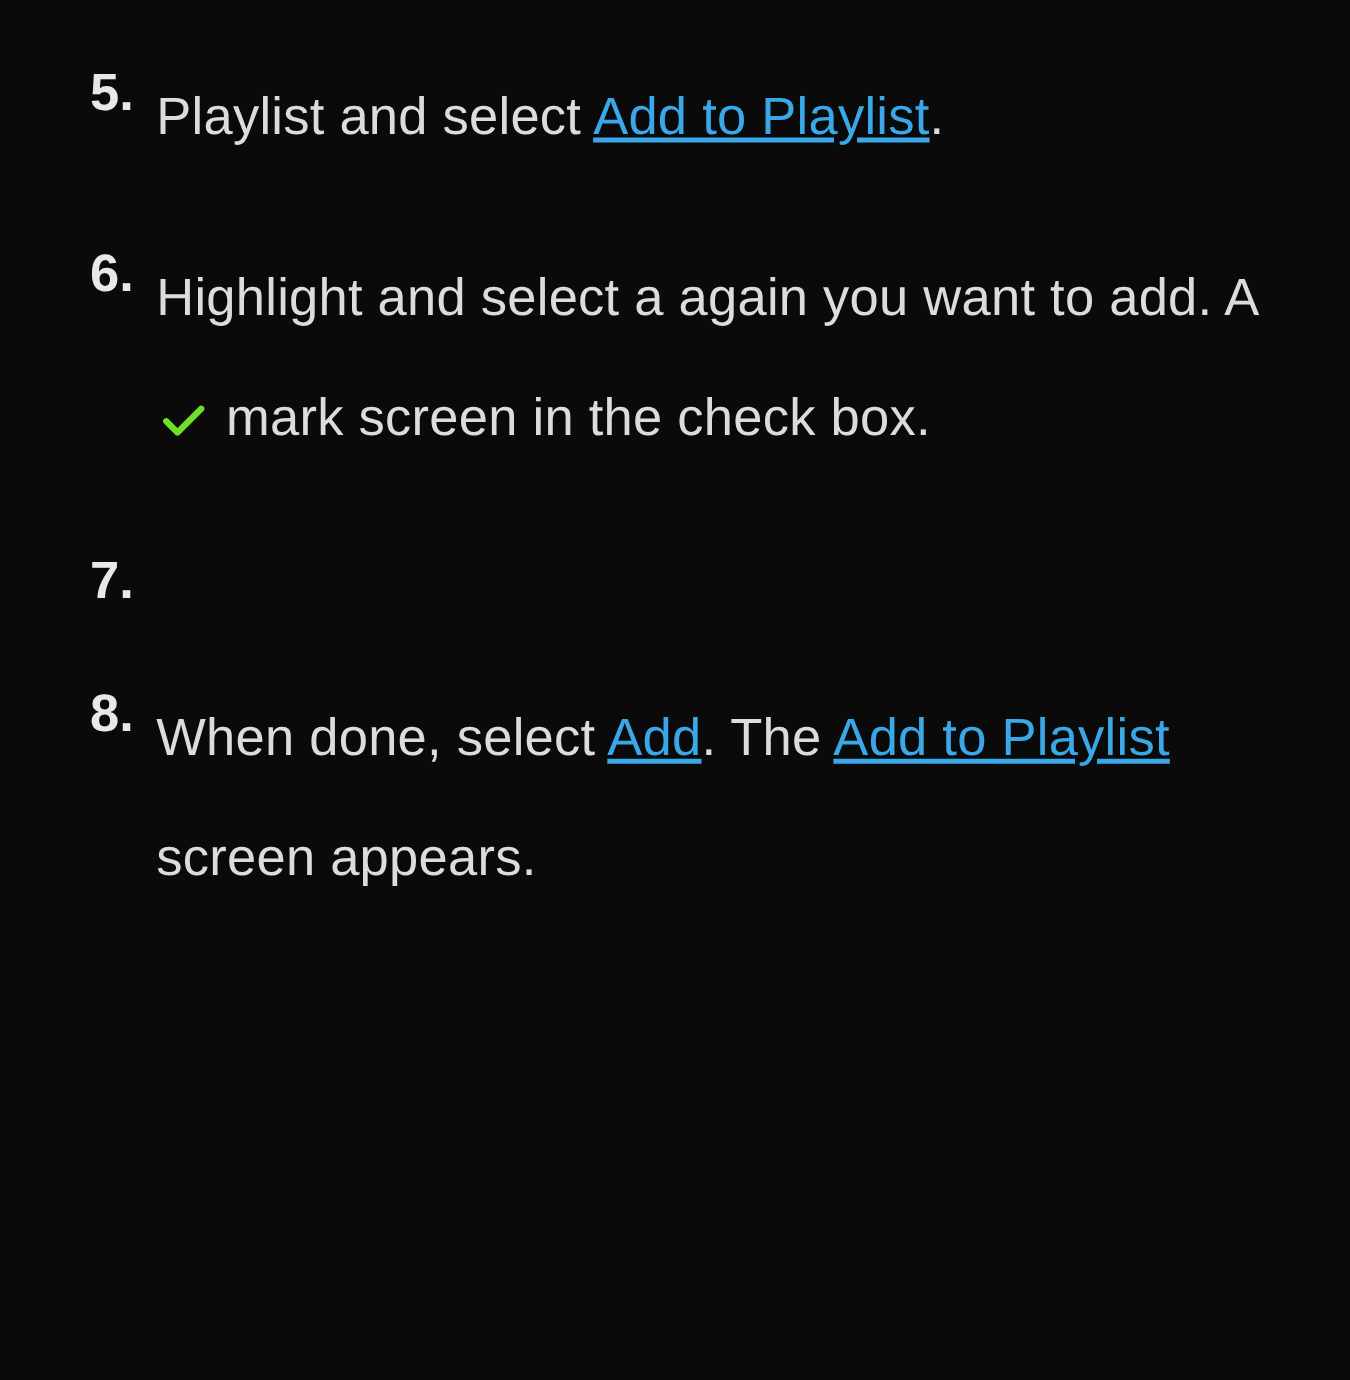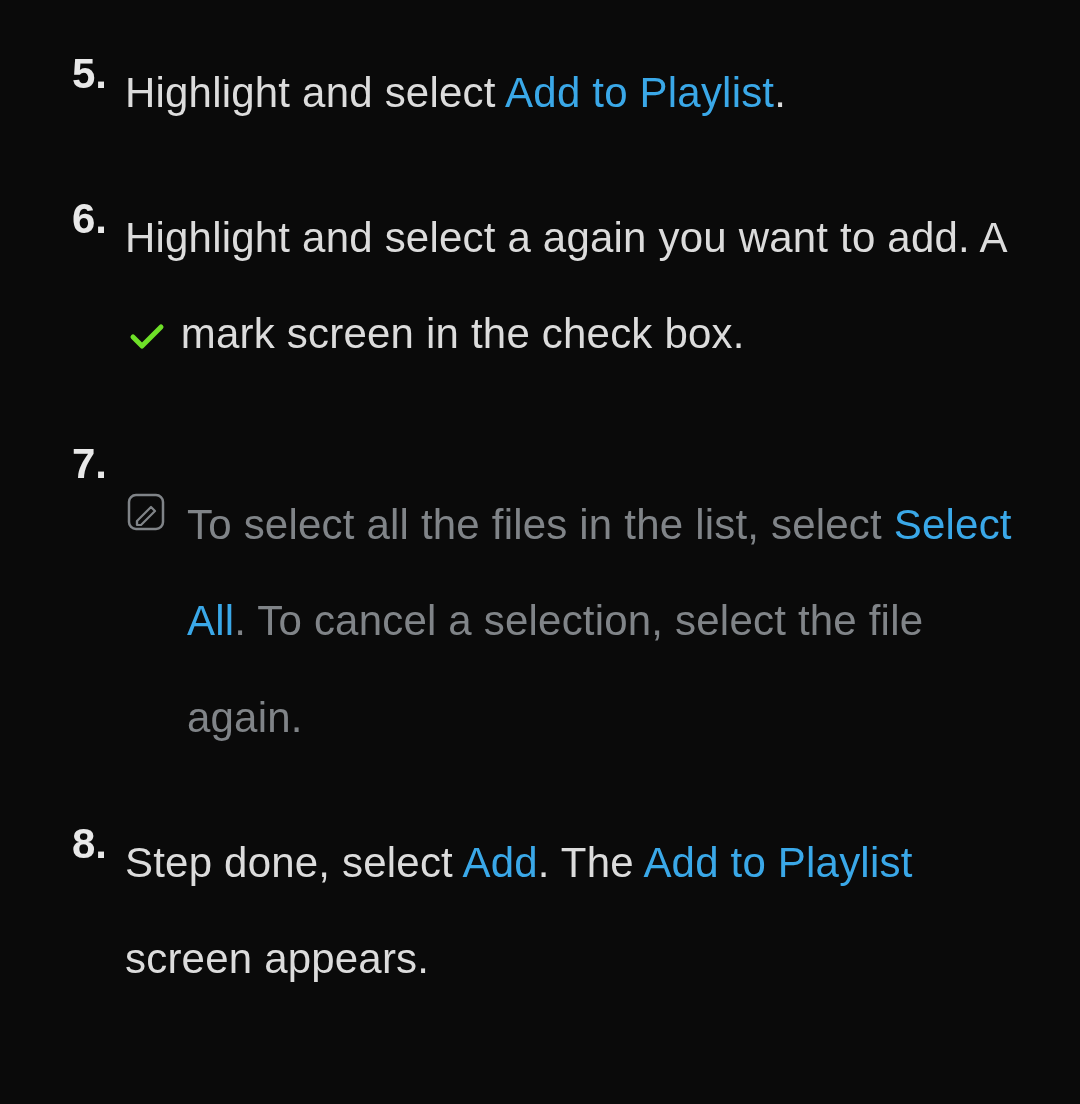--- a/index.html
+++ b/index.html
@@ -25,21 +25,21 @@
       color: #e8e8e8;
       line-height: 1.4;
     }
     .body {
       flex: 1;
       font-size: 42px;
       color: #dcdcdc;
       line-height: 2.3;
       letter-spacing: 0.2px;
     }
-    .accent { color: #3aa8e8; }
+    .accent { color: #3aa8e8; text-decoration: underline; }
     .check-icon {
       display: inline-block;
       vertical-align: -4px;
       margin: 0 4px;
     }
     .note {
       display: flex;
       margin-top: 42px;
       margin-bottom: 0;
     }
@@ -59,49 +59,37 @@
     }
     .note-body .accent { color: #3aa8e8; }
     .last { margin-bottom: 0; }
   </style>
 </head>
 <body>
 
 <div class="step">
   <div class="number">5.</div>
   <div class="body">
-    <span>Highlight and select </span><span class="accent">Add to Playlist</span><span>.</span>
+    <span>Playlist and select </span><span class="accent">Add to Playlist</span><span>.</span>
   </div>
 </div>
 
 <div class="step">
   <div class="number">6.</div>
   <div class="body">
     <span>Highlight and select a again you want to add. A </span><span class="check-icon"><svg width="36" height="30" viewBox="0 0 36 30">
           <path d="M4 15 L13 24 L32 5" stroke="#6ee028" stroke-width="5" fill="none" stroke-linecap="round" stroke-linejoin="round"></path>
         </svg></span><span> mark screen in the check box.</span>
   </div>
 </div>
 
 <div class="step">
   <div class="number">7.</div>
   <div class="body">
-    <div class="note">
-      <div class="note-icon">
-        <svg width="42" height="42" viewBox="0 0 42 42">
-          <rect x="4" y="4" width="34" height="34" rx="7" ry="7" fill="none" stroke="#808488" stroke-width="2.5"></rect>
-          <path d="M12 30 L26 16 L30 20 L16 34 L12 34 Z" fill="none" stroke="#808488" stroke-width="2.2" stroke-linejoin="round"></path>
-          <line x1="12" y1="30" x2="12" y2="34" stroke="#808488" stroke-width="2.2"></line>
-        </svg>
-      </div>
-      <div class="note-body">
-        <span>To select all the files in the list, select </span><span class="accent">Select All</span><span>. To cancel a selection, select the file again.</span>
-      </div>
-    </div>
   </div>
 </div>
 
 <div class="step last">
   <div class="number">8.</div>
   <div class="body">
-    <span>Step done, select </span><span class="accent">Add</span><span>. The </span><span class="accent">Add to Playlist</span><span> screen appears.</span>
+    <span>When done, select </span><span class="accent">Add</span><span>. The </span><span class="accent">Add to Playlist</span><span> screen appears.</span>
   </div>
 </div>
 
 </body></html>

